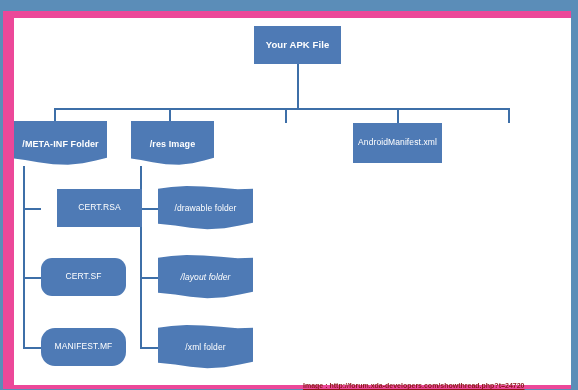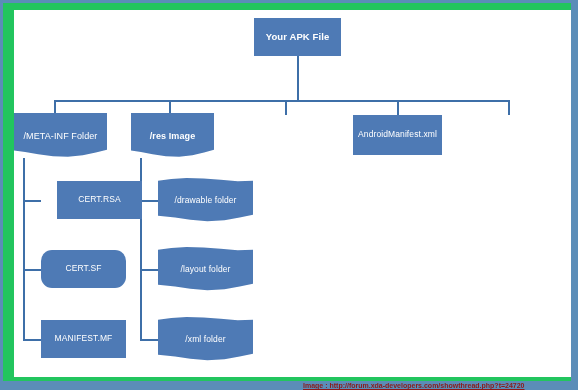--- a/index.html
+++ b/index.html
@@ -6,23 +6,23 @@
   body{
     width:578px;height:390px;
     background:#5B8DB8;
     font-family:"Liberation Sans",sans-serif;
     overflow:hidden;
   }
   #page{position:relative;width:578px;height:390px;}
 
   
   #frame{
-    position:absolute;left:3px;top:3px;
+    position:absolute;left:3px;top:11px;
     width:568px;height:378px;
-    background:#22c55e;
+    background:#ec4899;
     box-sizing:border-box;
   }
   #canvas{
     position:absolute;left:11px;top:7px;
     width:557px;height:367px;
     background:#ffffff;
     overflow:hidden;
   }
 
   
@@ -77,21 +77,21 @@
       <div class="conn vline" style="left:283px;top:46px;height:44px;"></div>
 
       <div class="conn hline" style="left:40px;top:90px;width:455px;"></div>
 
       <div class="conn vline" style="left:40px;top:90px;height:15px;"></div>
       <div class="conn vline" style="left:155px;top:90px;height:15px;"></div>
       <div class="conn vline" style="left:271px;top:90px;height:15px;"></div>
       <div class="conn vline" style="left:383px;top:90px;height:15px;"></div>
       <div class="conn vline" style="left:494px;top:90px;height:15px;"></div>
 
-      <div class="node wave-b" style="left:0px;top:103px;width:93px;height:47px;font-size:9px;font-weight:normal;">
+      <div class="node wave-b" style="left:0px;top:103px;width:93px;height:47px;font-size:9px;font-weight:bold;">
         <span class="lbl">/META-INF Folder</span>
       </div>
 
       <div class="node wave-b" style="left:117px;top:103px;width:83px;height:47px;font-size:9px;font-weight:bold;">
         <span class="lbl">/res Image</span>
       </div>
 
 
       <div class="node rect" style="left:339px;top:105px;width:89px;height:40px;font-size:8.5px;">
         <span class="lbl">AndroidManifest.xml</span>
@@ -102,33 +102,33 @@
       <div class="conn hline" style="left:9px;top:190px;width:18px;"></div>
       <div class="conn hline" style="left:9px;top:259px;width:18px;"></div>
       <div class="conn hline" style="left:9px;top:329px;width:18px;"></div>
 
       <div class="node rect" style="left:27px;top:171px;width:85px;height:38px;font-size:8.5px;margin-left:16px;">
         <span class="lbl">CERT.RSA</span>
       </div>
       <div class="node rect" style="left:27px;top:240px;width:85px;height:38px;font-size:8.5px;border-radius:11px;">
         <span class="lbl">CERT.SF</span>
       </div>
-      <div class="node rect" style="left:27px;top:310px;width:85px;height:38px;font-size:8.5px;">
+      <div class="node rect" style="left:27px;top:310px;width:85px;height:38px;font-size:8.5px;border-radius:14px;">
         <span class="lbl">MANIFEST.MF</span>
       </div>
 
       <div class="conn vline" style="left:126px;top:148px;height:183px;"></div>
       <div class="conn hline" style="left:126px;top:190px;width:18px;"></div>
       <div class="conn hline" style="left:126px;top:259px;width:18px;"></div>
       <div class="conn hline" style="left:126px;top:329px;width:18px;"></div>
 
       <div class="node wave-tb" style="left:144px;top:168px;width:95px;height:46px;font-size:8.5px;">
         <span class="lbl">/drawable folder</span>
       </div>
-      <div class="node wave-tb" style="left:144px;top:237px;width:95px;height:46px;font-size:8.5px;">
+      <div class="node wave-tb" style="left:144px;top:237px;width:95px;height:46px;font-size:8.5px;font-style:italic;">
         <span class="lbl">/layout folder</span>
       </div>
       <div class="node wave-tb" style="left:144px;top:307px;width:95px;height:46px;font-size:8.5px;">
         <span class="lbl">/xml folder</span>
       </div>
 
     </div>
   </div>
 
   <div style="position:absolute;left:303px;top:381px;width:260px;height:9px;

